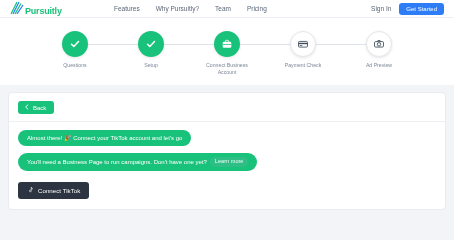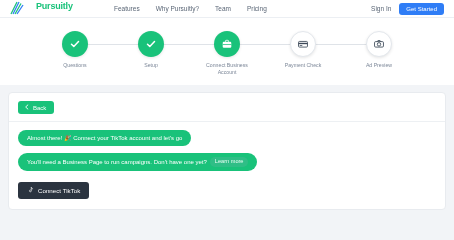--- a/index.html
+++ b/index.html
@@ -19,22 +19,22 @@
     height: 18px;
     background: #ffffff;
     display: flex;
     align-items: center;
     padding: 0 10px;
     border-bottom: 1px solid #eceff3;
     position: relative;
   }
   .brand {
     display: flex;
-    align-items: flex-start;
-    gap: 11px;
+    align-items: flex-end;
+    gap: 0;
     min-width: 78px;
   }
   .brand-mark {
     width: 15px; height: 15px;
     position: relative;
     overflow: hidden;
   }
   .brand-mark svg { display: block; }
   .brand-name {
     font-size: 9px;

